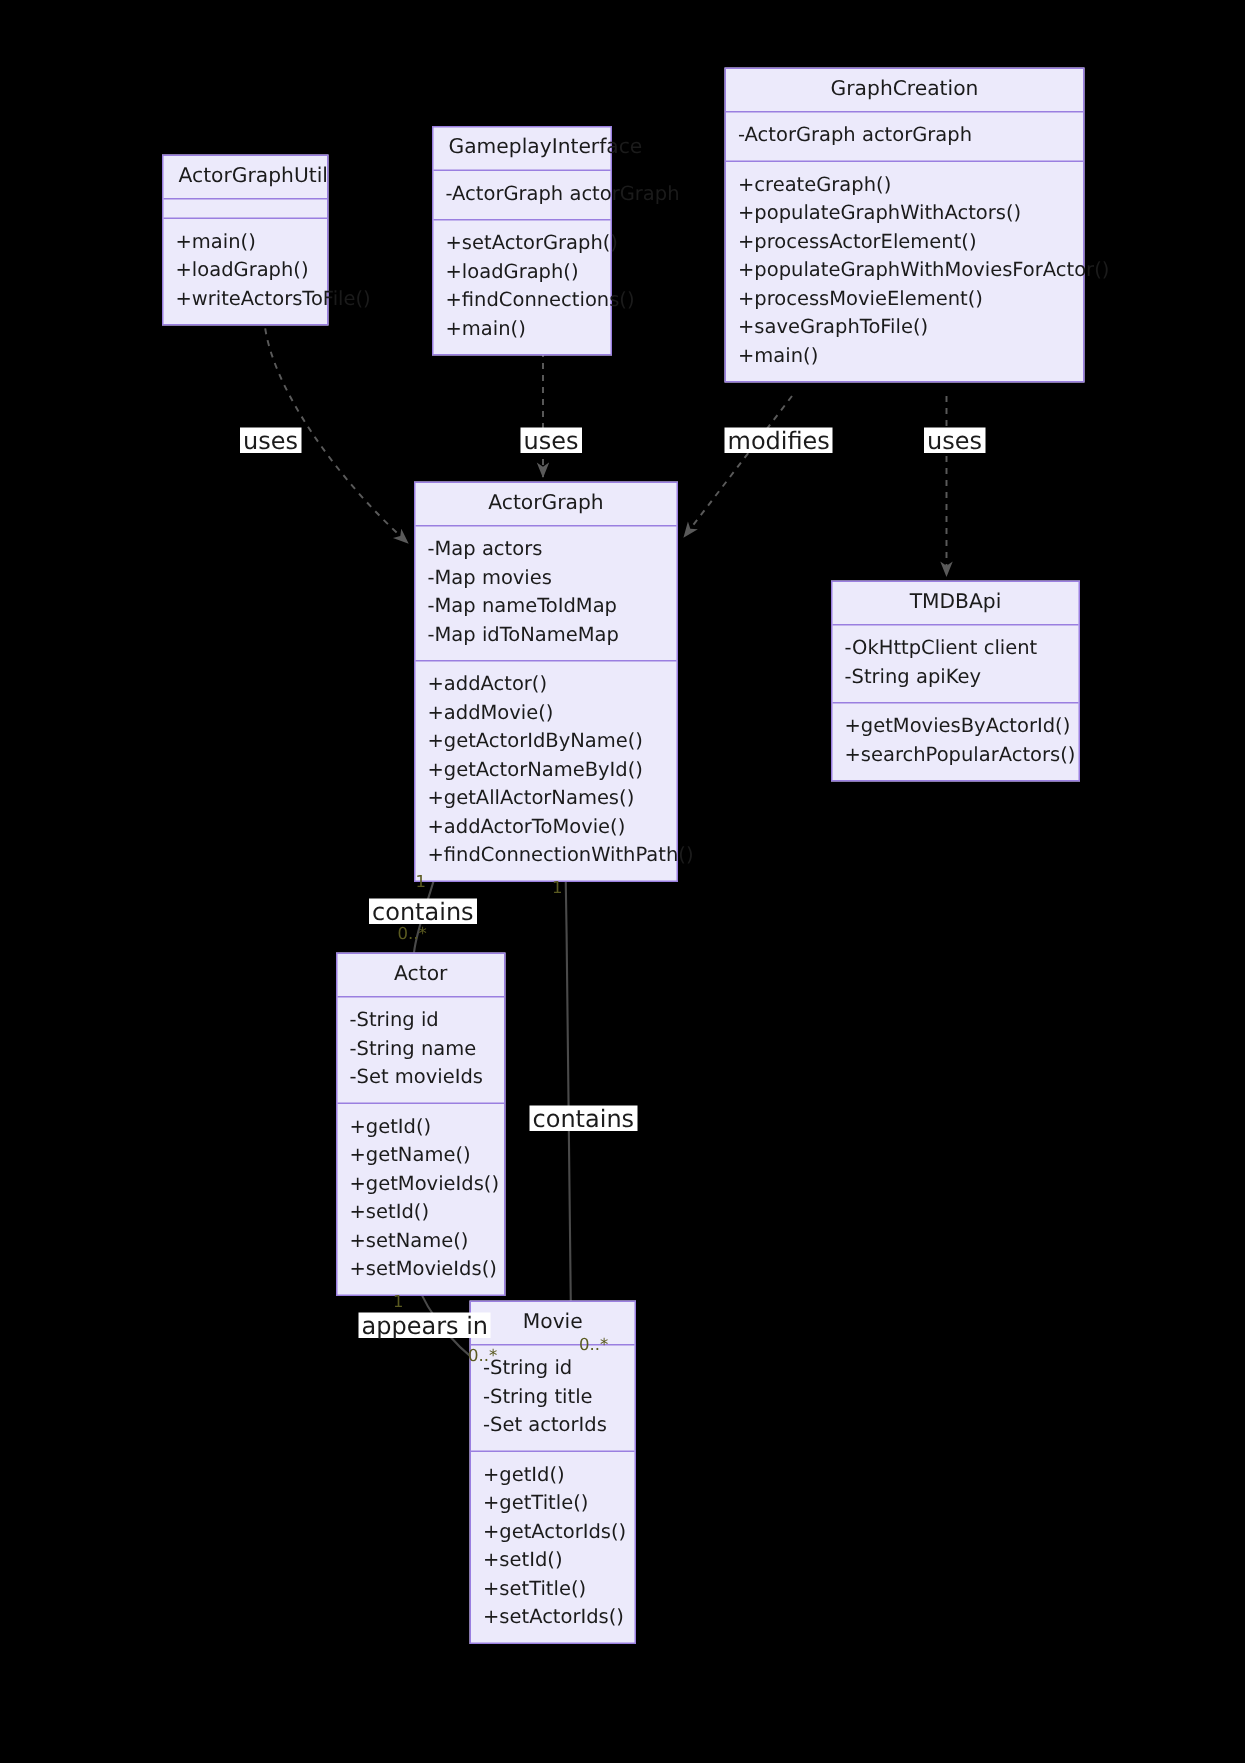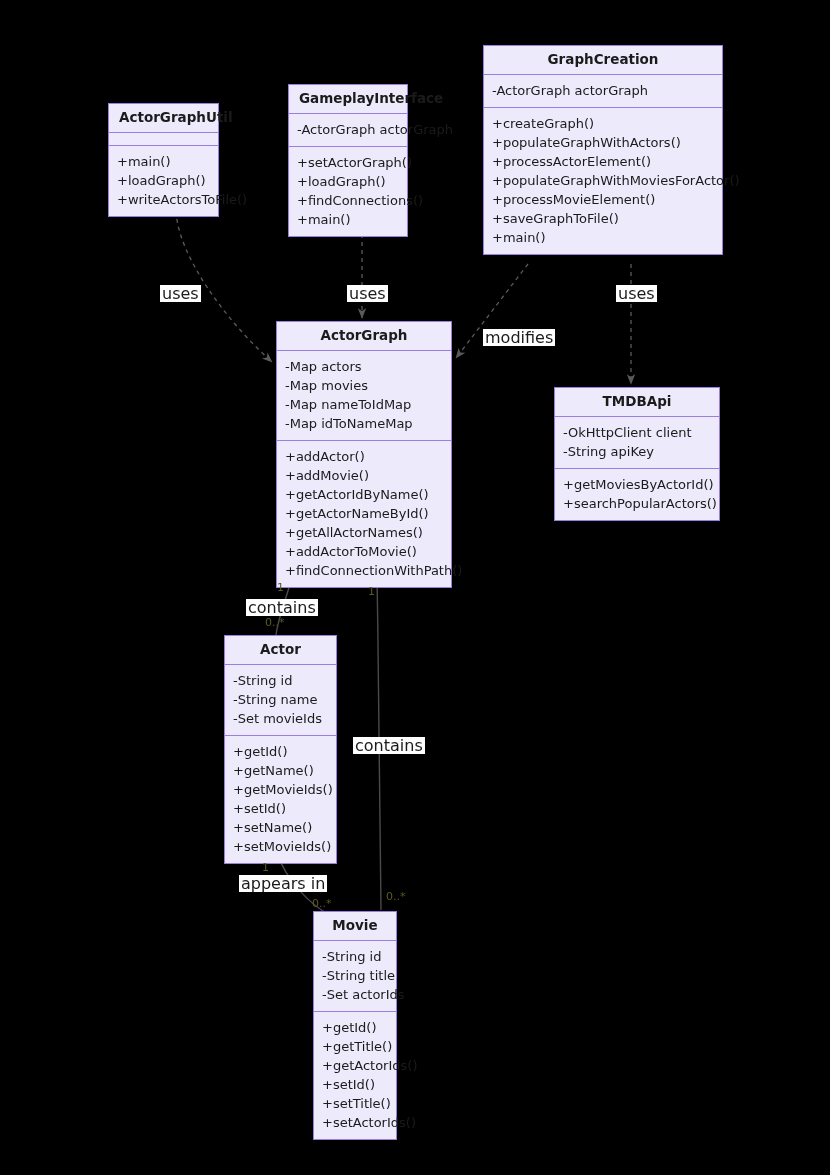--- a/index.html
+++ b/index.html
@@ -29,21 +29,21 @@
   }
   .uml-class {
     position: absolute;
     box-sizing: border-box;
     background: #eceafb;
     border: 1px solid #9a7fe0;
     color: #1b1b1b;
   }
   .uml-name {
     text-align: center;
-    font-weight: bold;
+    font-weight: normal;
     font-size: 13.5px;
     padding: 6px 10px 7px 10px;
     border-bottom: 1px solid #9a7fe0;
     line-height: 1.1;
     white-space: nowrap;
   }
   .uml-compartment {
     padding: 6px 8px 7px 8px;
     font-size: 13px;
     line-height: 19px;
@@ -182,42 +182,42 @@
     <div class="uml-compartment methods">
       <div class="uml-row">+getId()</div>
       <div class="uml-row">+getName()</div>
       <div class="uml-row">+getMovieIds()</div>
       <div class="uml-row">+setId()</div>
       <div class="uml-row">+setName()</div>
       <div class="uml-row">+setMovieIds()</div>
     </div>
   </div>
 
-  <div class="uml-class" style="left:313px; top:911px; width:84px;">
+  <div class="uml-class" style="left:313px; top:867px; width:111px;">
     <div class="uml-name">Movie</div>
     <div class="uml-compartment attrs">
       <div class="uml-row">-String id</div>
       <div class="uml-row">-String title</div>
       <div class="uml-row">-Set actorIds</div>
     </div>
     <div class="uml-compartment methods">
       <div class="uml-row">+getId()</div>
       <div class="uml-row">+getTitle()</div>
       <div class="uml-row">+getActorIds()</div>
       <div class="uml-row">+setId()</div>
       <div class="uml-row">+setTitle()</div>
       <div class="uml-row">+setActorIds()</div>
     </div>
   </div>
 
   <div class="edge-label" style="left:160px; top:285px;">uses</div>
 
   <div class="edge-label" style="left:347px; top:285px;">uses</div>
 
-  <div class="edge-label" style="left:483px; top:285px;margin-top:44px;">modifies</div>
+  <div class="edge-label" style="left:483px; top:285px;">modifies</div>
 
   <div class="edge-label" style="left:616px; top:285px;">uses</div>
 
   <div class="edge-label" style="left:246px; top:599px;">contains</div>
 
   <div class="edge-label" style="left:353px; top:737px;">contains</div>
 
   <div class="edge-label" style="left:239px; top:875px;">appears in</div>
 
   <div class="mult-label" style="left:277px; top:582px;">1</div>

